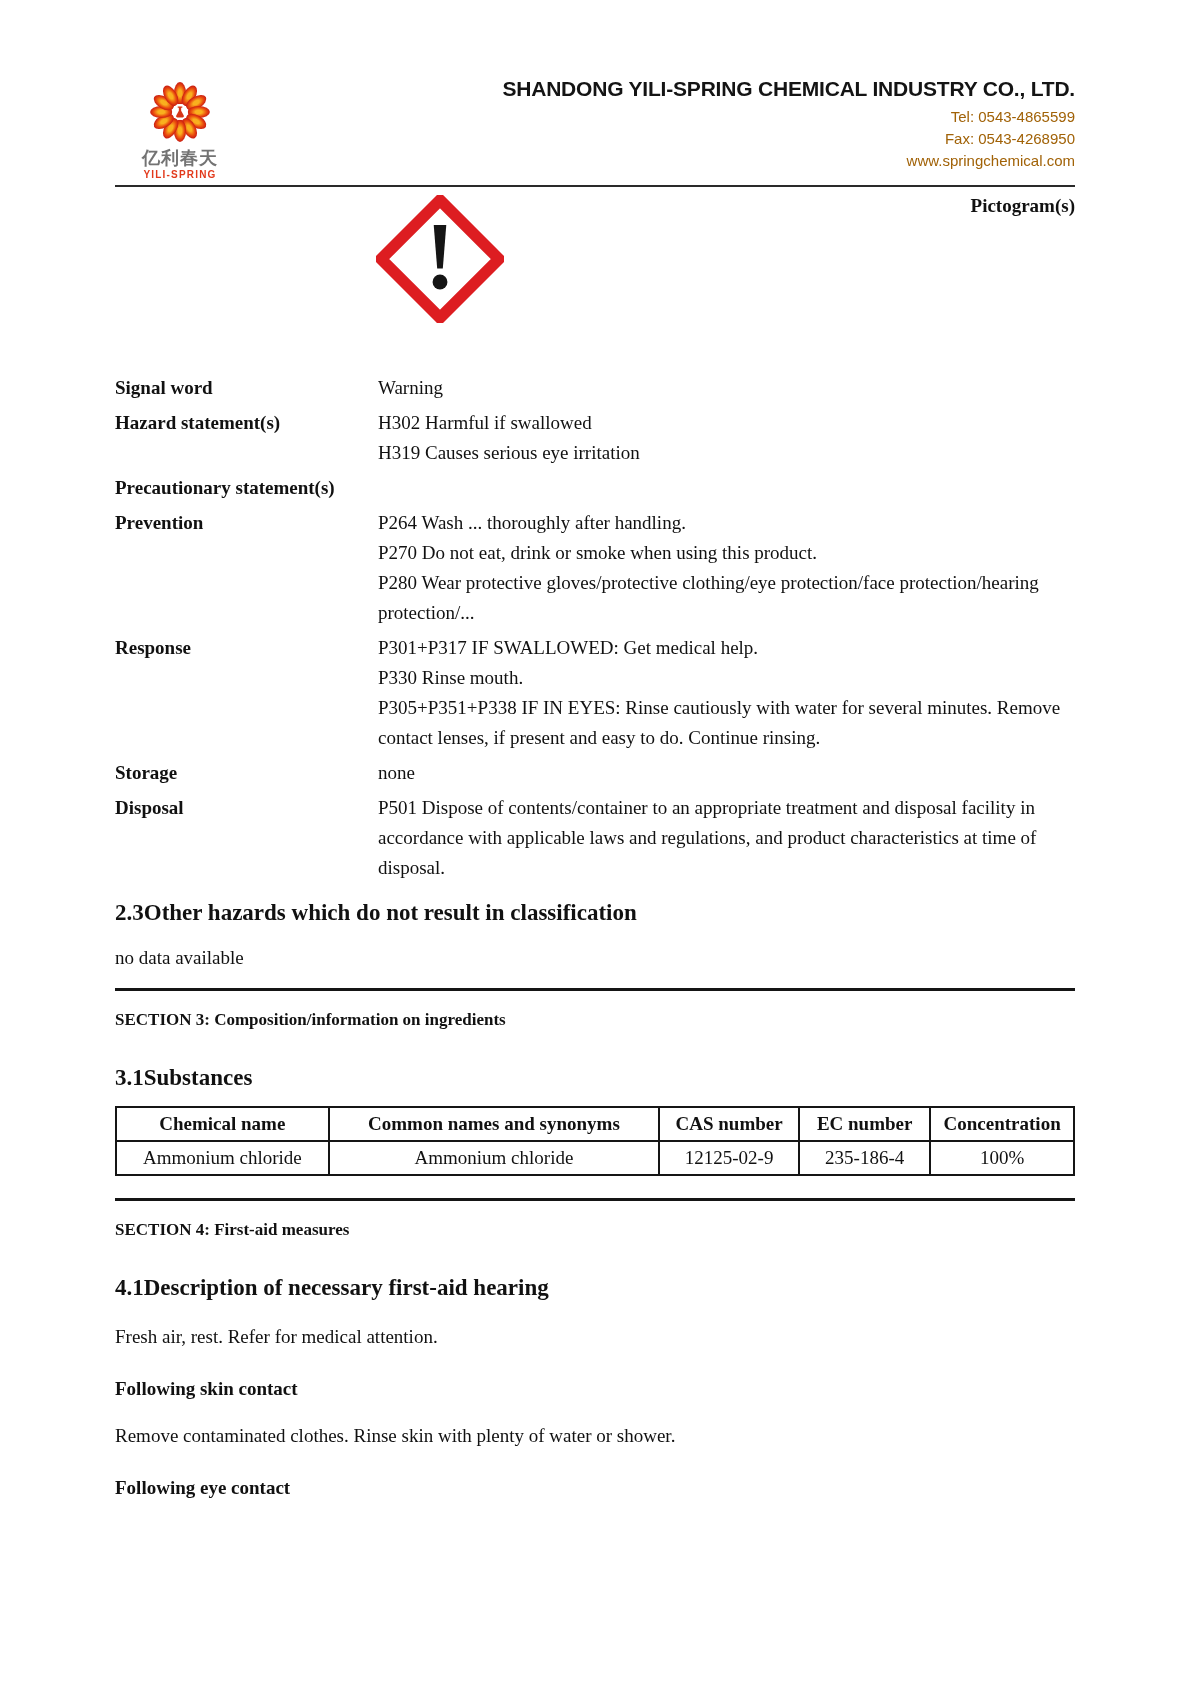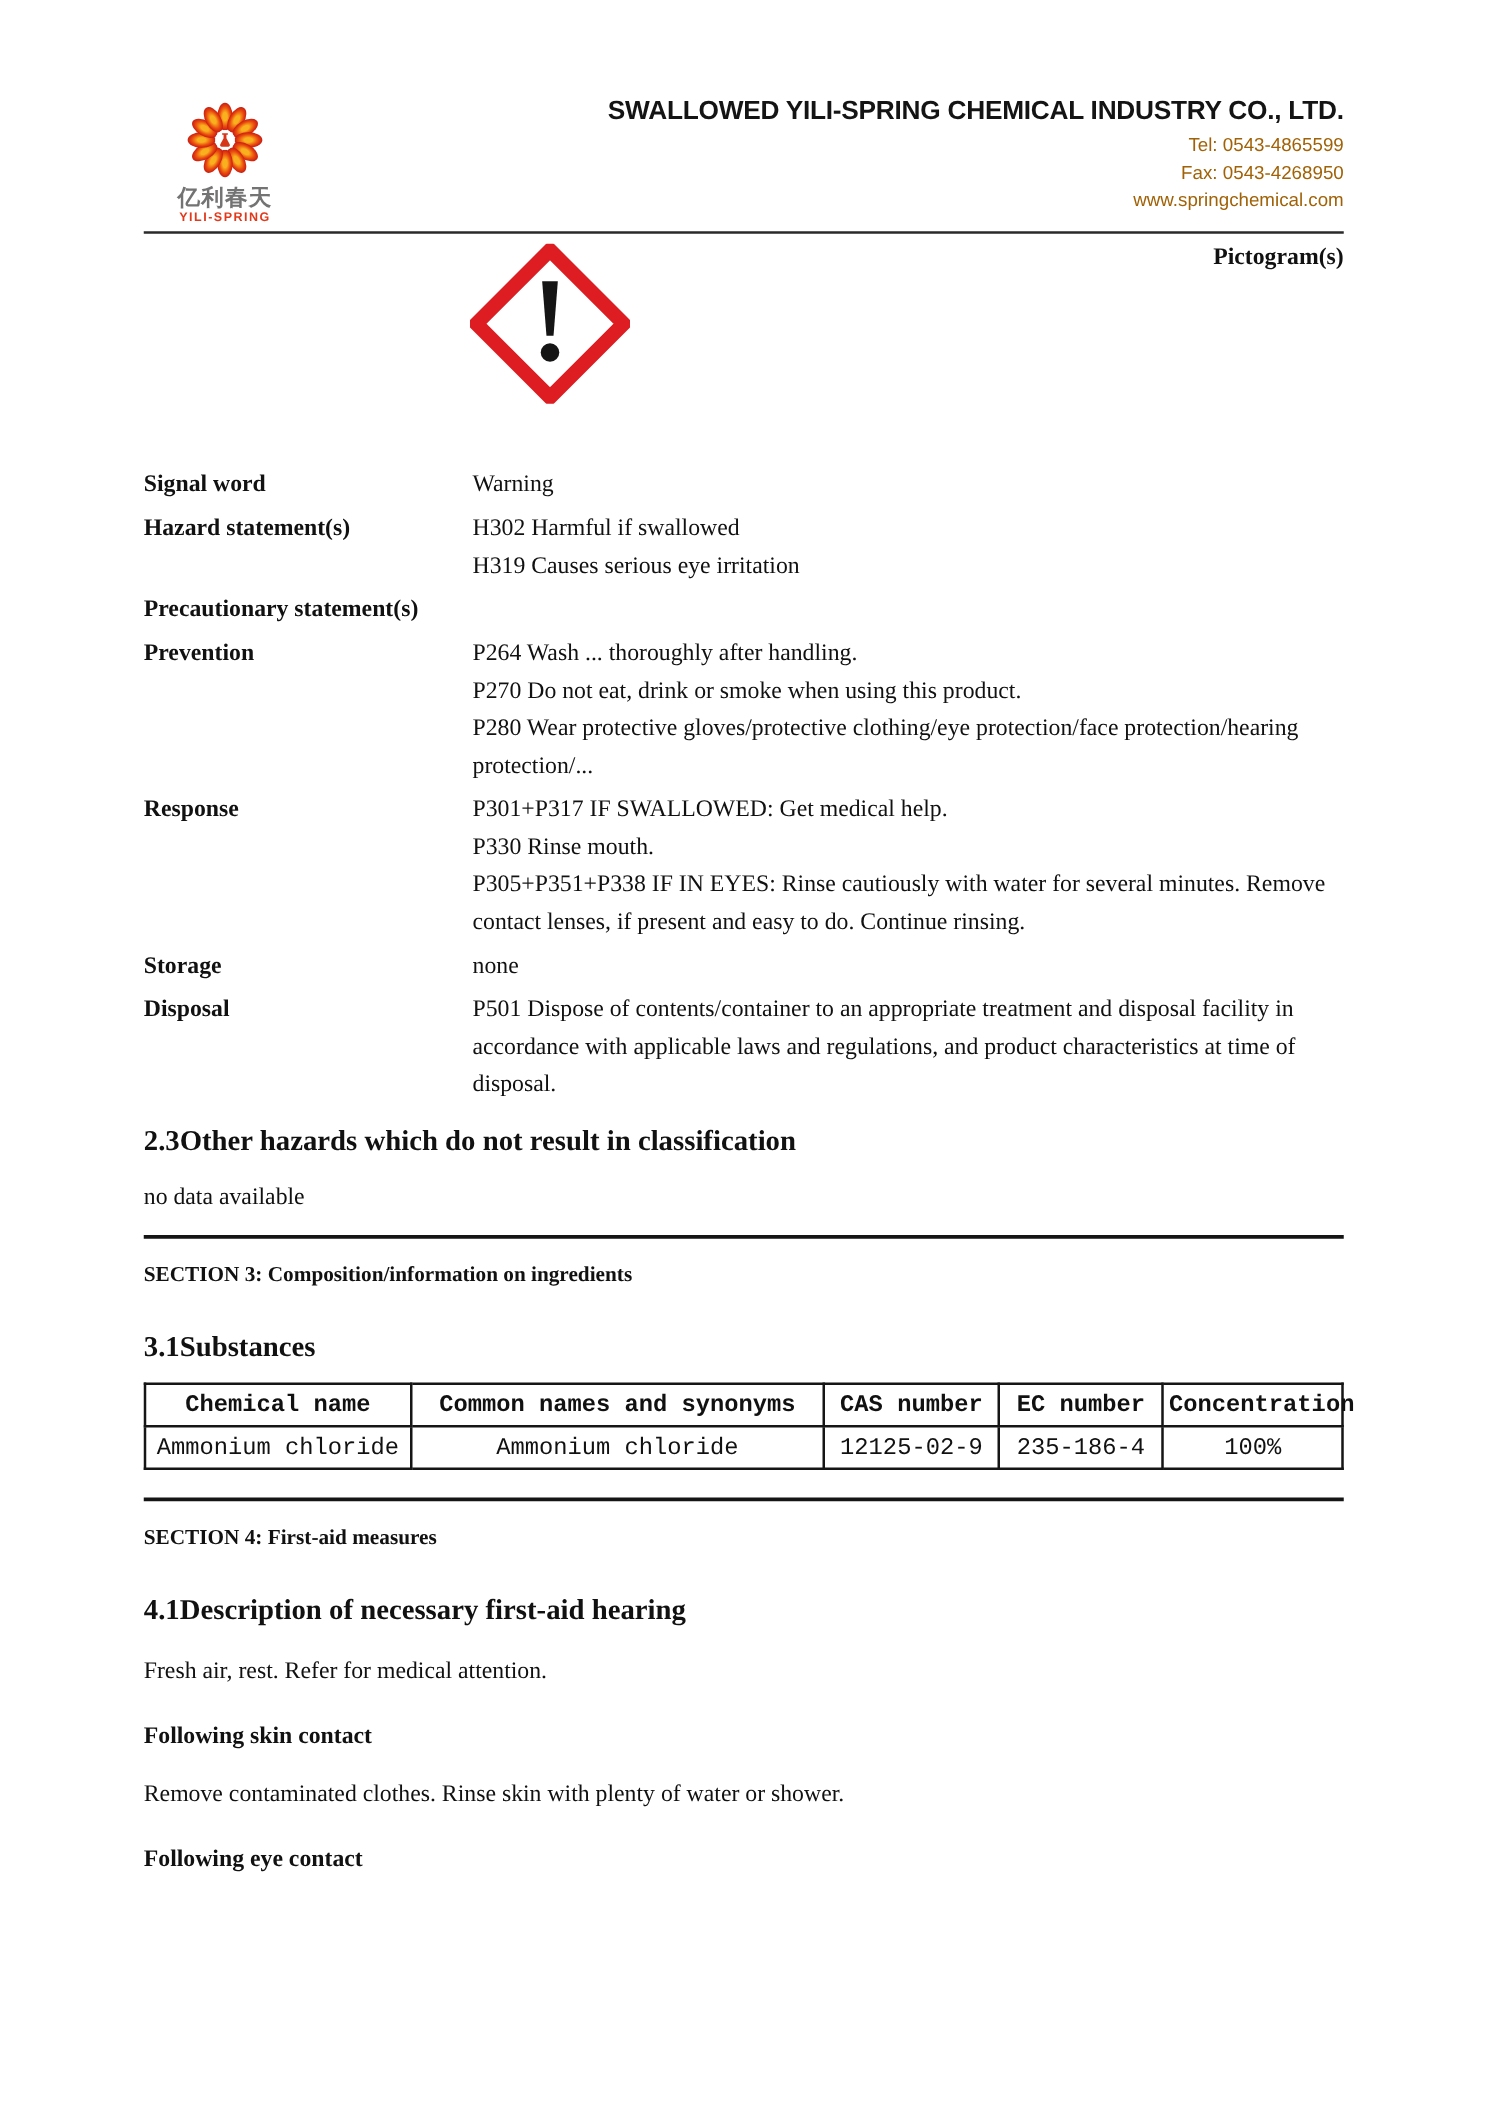--- a/index.html
+++ b/index.html
@@ -38,21 +38,21 @@
   .sub-heading { font-weight:bold; font-size:23px; line-height:28px; margin-top:16px; }
   .body-text { font-size:19px; line-height:26px; margin-top:18px; }
   .rule { border:none; border-top:3px solid #151515; margin-top:17px; }
   .section-heading { font-weight:bold; font-size:17px; line-height:32px; margin-top:13px; }
 
   
   .comp-table { width:100%; border-collapse:collapse; table-layout:fixed;
                 margin-top:14px; }
   .comp-table th, .comp-table td {
     border:2px solid #151515; text-align:center; vertical-align:middle;
-    font-size:19px; padding:5px 4px; height:18px;font-family:Liberation Mono, monospace;
+    font-size:19px; padding:5px 4px; height:18px;
   }
   .comp-table th { font-weight:bold; }
   .col-chem { width:22.2%; } .col-common { width:34.5%; } .col-cas { width:14.6%; }
   .col-ec { width:13.7%; } .col-conc { width:15%; }
 
   
   .fa-heading { font-weight:bold; font-size:19px; line-height:24px; margin-top:27px; }
   .fa-text { font-size:19px; line-height:26px; margin-top:22px; }
 </style>
 </head>
@@ -108,21 +108,21 @@
               <ellipse cx="50" cy="24" rx="8.5" ry="15.5" fill="url(#petalGrad)"></ellipse>
             </g>
           <circle cx="50" cy="50" r="11" fill="#ffffff"></circle>
           <path d="M46.8,42.5 l0,1.6 1.6,0 0,4 -3.6,6.6 c-0.7,1.3 0.2,2.8 1.6,2.8 l7.2,0 c1.4,0 2.3,-1.5 1.6,-2.8 l-3.6,-6.6 0,-4 1.6,0 0,-1.6 z" fill="#d63517"></path>
         </g>
       </svg>
       <div class="logo-cn">亿利春天</div>
       <div class="logo-en">YILI-SPRING</div>
     </div>
     <div class="company-block">
-      <div class="company-name">SWALLOWED YILI-SPRING CHEMICAL INDUSTRY CO., LTD.</div>
+      <div class="company-name">SHANDONG YILI-SPRING CHEMICAL INDUSTRY CO., LTD.</div>
       <div class="contact-line">Tel: 0543-4865599</div>
       <div class="contact-line">Fax: 0543-4268950</div>
       <div class="contact-line">www.springchemical.com</div>
     </div>
   </div>
 
   <div class="pictogram-section">
     <div class="pictogram-label">Pictogram(s)</div>
     <svg class="ghs-diamond" viewBox="0 0 100 100">
       <polygon points="50,4 96,50 50,96 4,50" fill="#ffffff" stroke="#dd1d21" stroke-width="9"></polygon>

